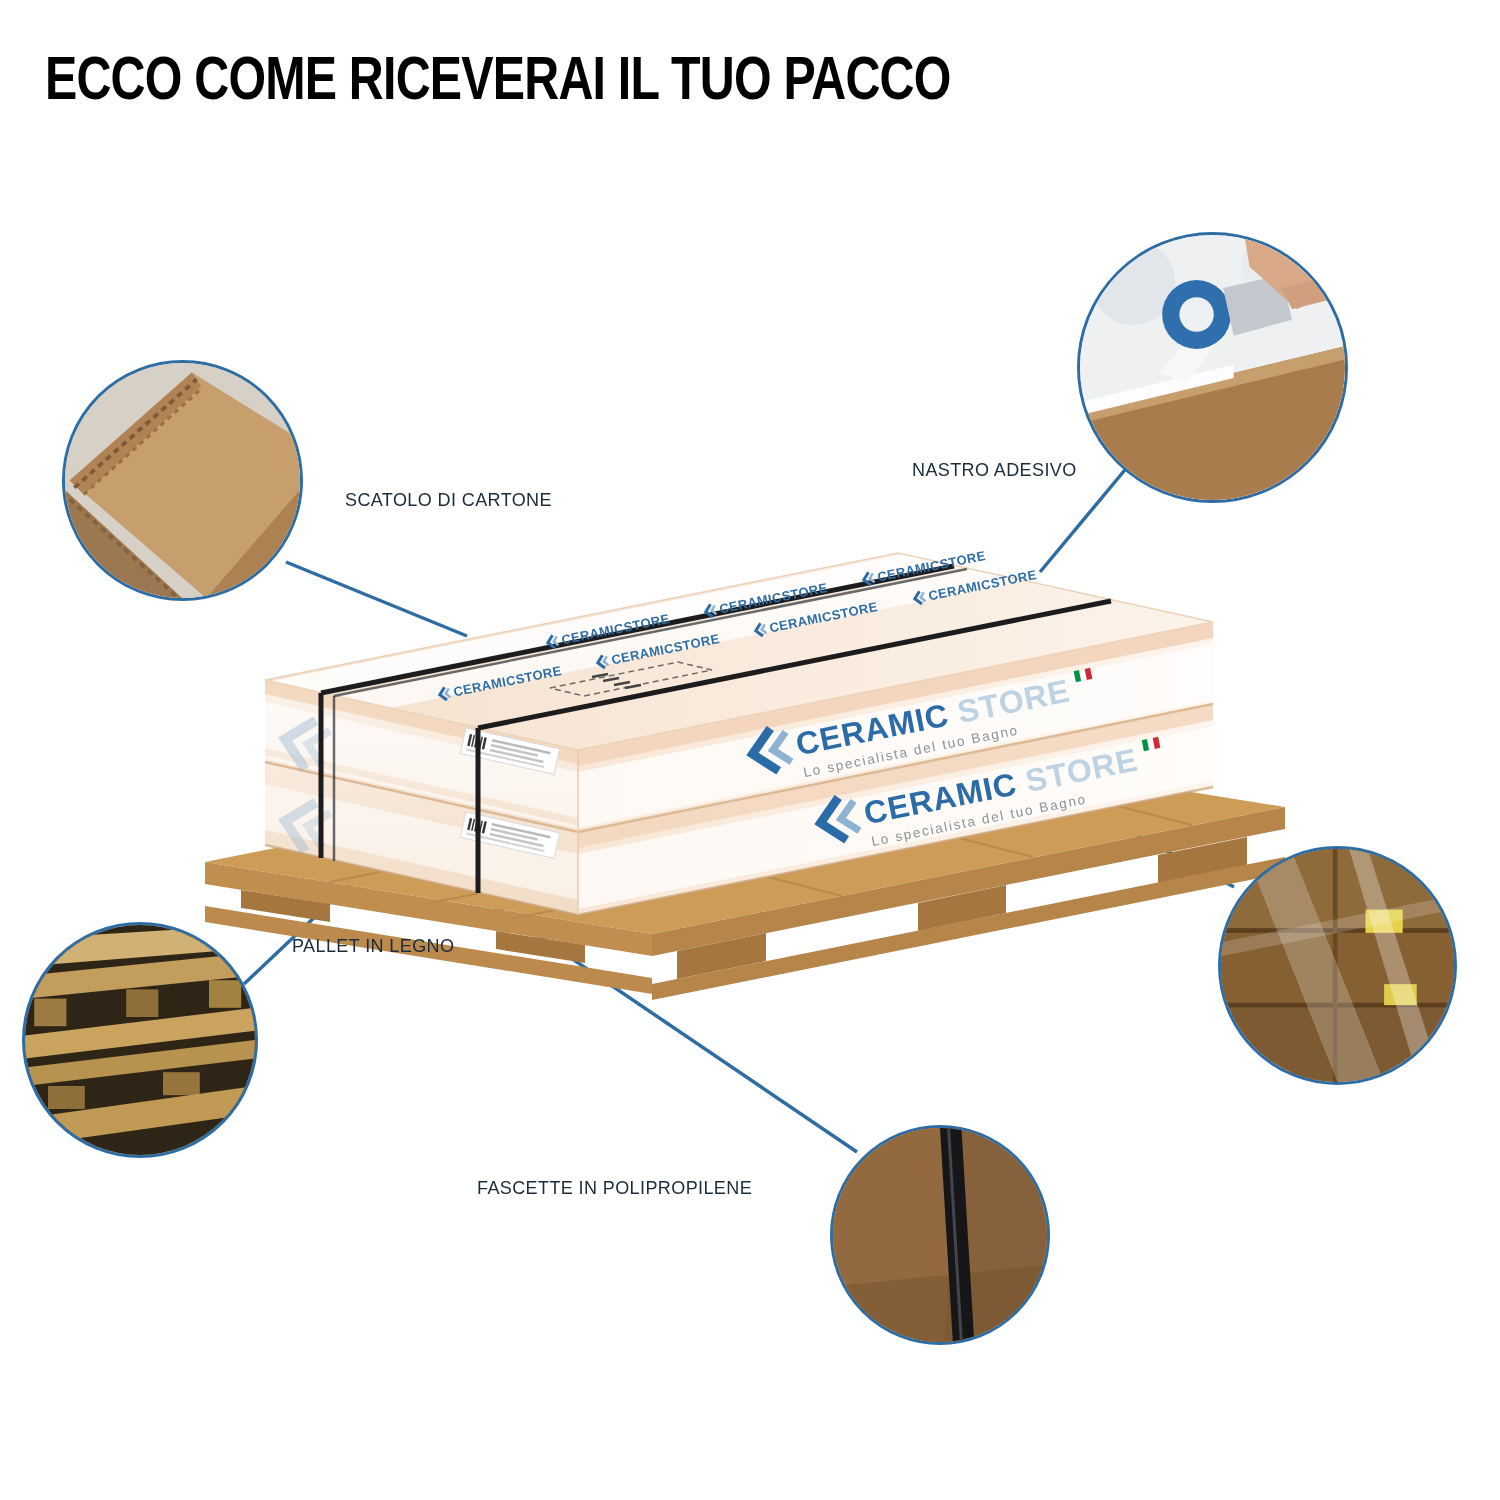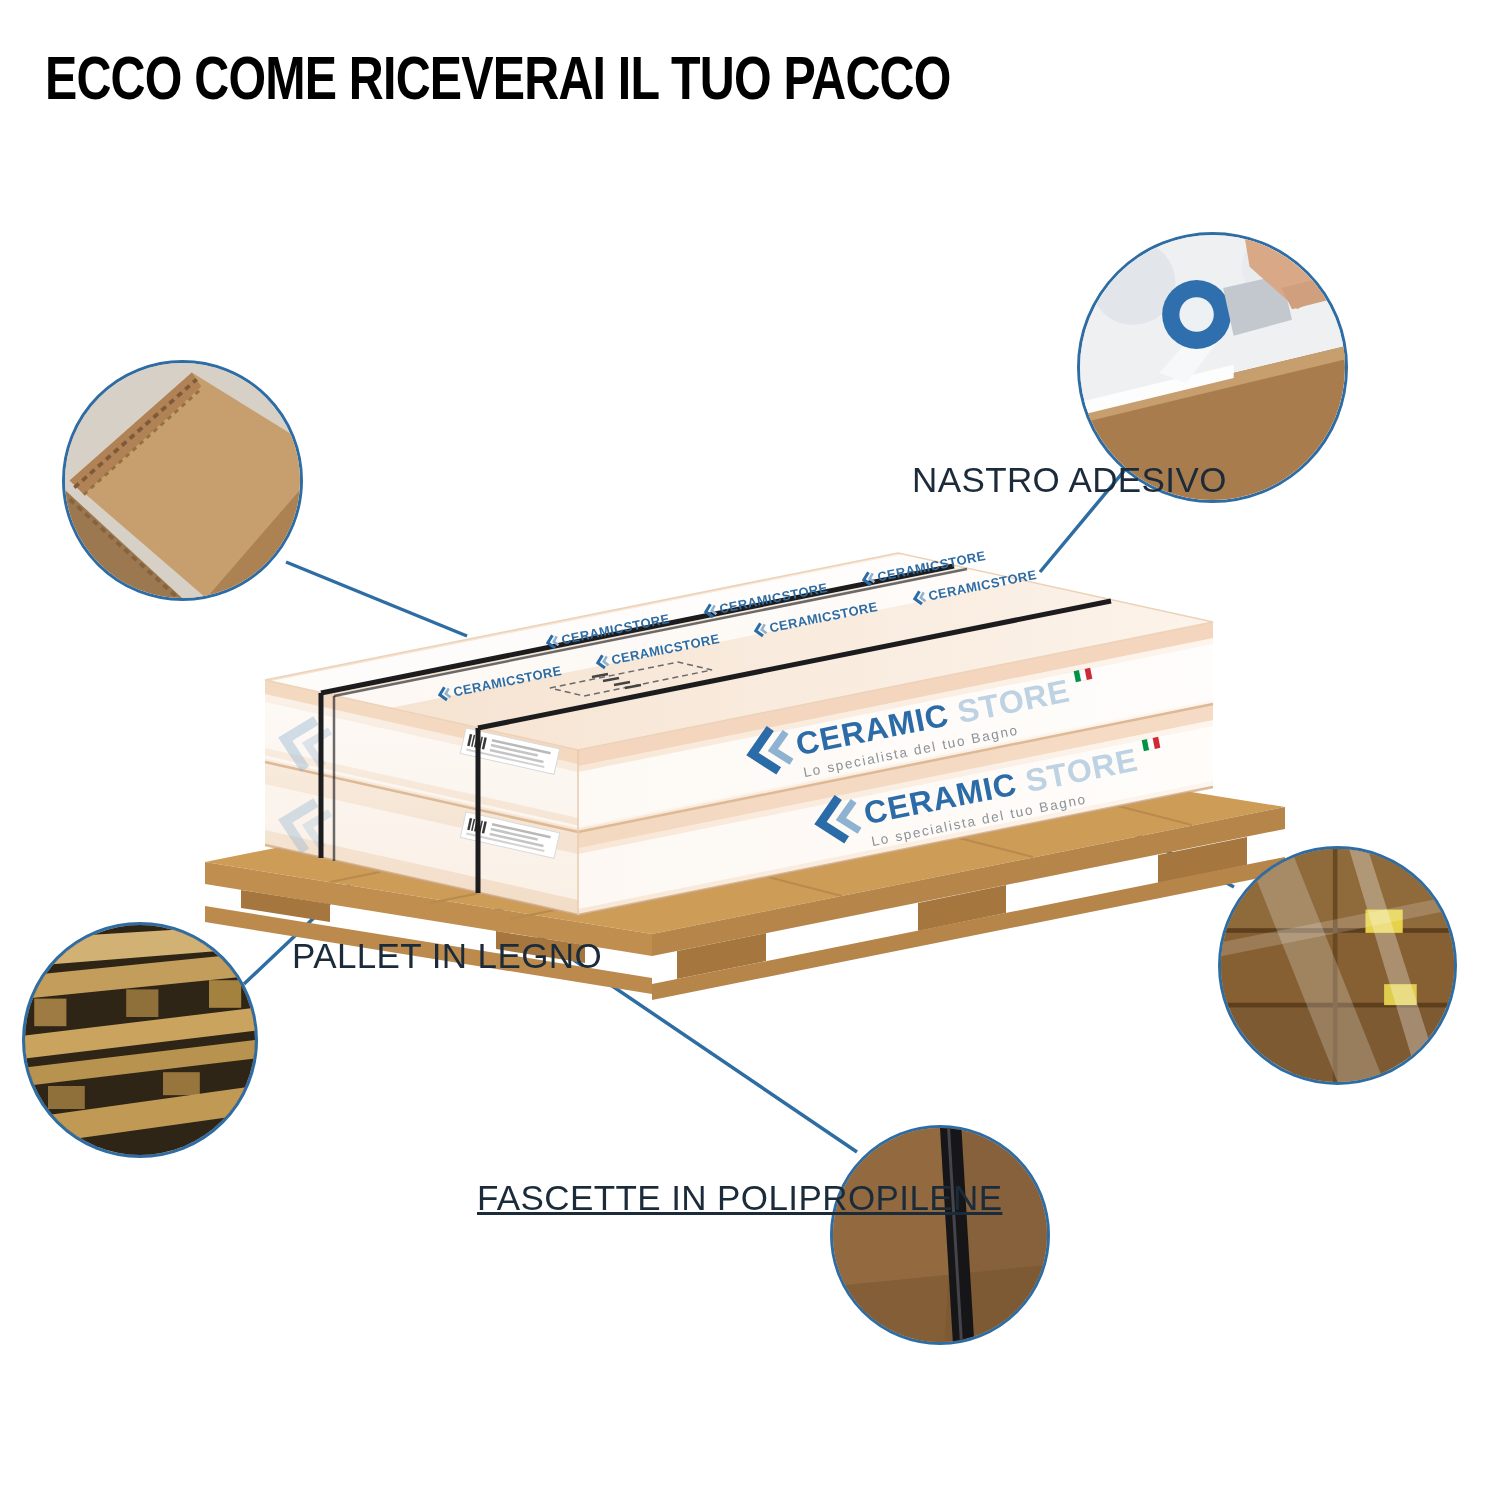--- a/index.html
+++ b/index.html
@@ -10,21 +10,21 @@
   .title { position:absolute; left:45px; top:42px; font-size:62px; font-weight:700;
            color:#000; white-space:nowrap; letter-spacing:-1px;
            transform:scaleX(.78); transform-origin:left top; }
 
   .scene { position:absolute; left:0; top:0; width:1500px; height:1500px; }
 
   .circle { position:absolute; border-radius:50%; border:3px solid #2e6da4;
             overflow:hidden; background:#ddd; }
   .circle svg { width:100%; height:100%; display:block; }
 
-  .callout-label { position:absolute; font-size:35px; color:#1b2b3a;
+  .callout-label { position:absolute; font-size:18px; color:#1b2b3a;
                    letter-spacing:.4px; white-space:nowrap; }
 
   svg text { font-family:"Liberation Sans", sans-serif; }
   .biglogo-primary   { font-size:40px; font-weight:700; fill:#2b6ca8; letter-spacing:1px; }
   .biglogo-secondary { font-size:40px; font-weight:700; fill:#bdd2e2; letter-spacing:1px; }
   .tagline-text      { font-size:17px; fill:#8b9298; letter-spacing:2.2px; }
   .tapelogo-text     { font-size:13px; font-weight:700; fill:#2e6da4; letter-spacing:.4px; }
 </style>
 </head>
 <body>
@@ -265,17 +265,18 @@
     <svg viewBox="0 0 100 100" preserveAspectRatio="none">
       <rect width="100" height="100" fill="#a0764a"></rect>
       <polygon points="0,0 58,0 52,100 0,100" fill="#936a40"></polygon>
       <polygon points="58,0 100,6 100,100 52,100" fill="#86613b"></polygon>
       <polygon points="0,74 100,64 100,100 0,100" fill="#77532f" opacity=".55"></polygon>
       <polygon points="50,0 60,0 66,100 56,100" fill="#161618"></polygon>
       <path d="M54,0 L60,100" stroke="#44444a" stroke-width="1.4" fill="none"></path>
     </svg>
   </div>
 
+  <div class="callout-label" style="left:345px; top:490px;">SCATOLO DI CARTONE</div>
   <div class="callout-label" style="left:912px; top:460px;">NASTRO ADESIVO</div>
   <div class="callout-label" style="left:292px; top:936px;">PALLET IN LEGNO</div>
-  <div class="callout-label" style="left:477px; top:1178px;text-decoration:underline;">FASCETTE IN POLIPROPILENE</div>
+  <div class="callout-label" style="left:477px; top:1178px;">FASCETTE IN POLIPROPILENE</div>
 
 </div>
 
 </body></html>

